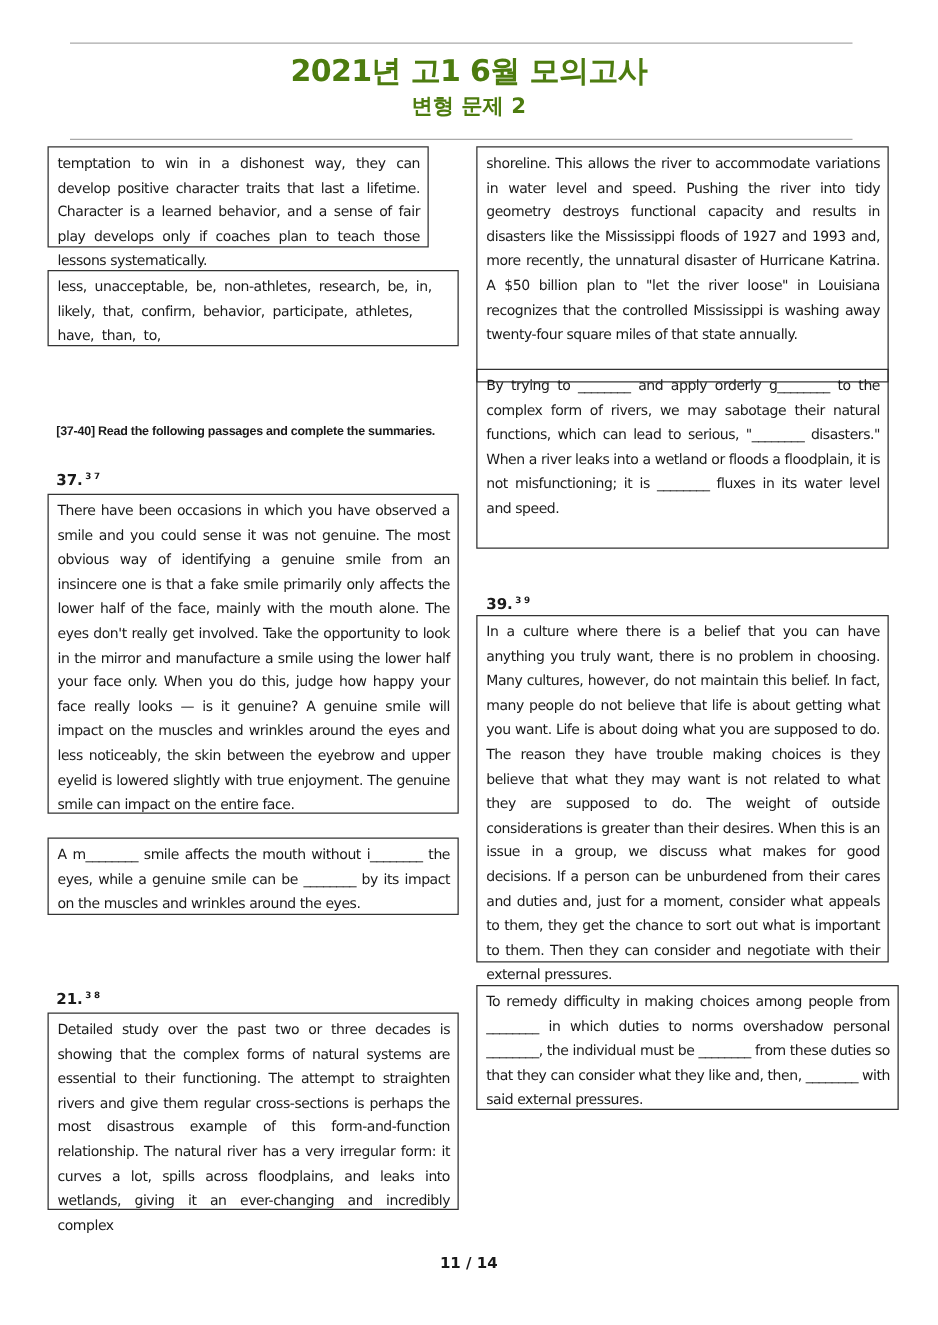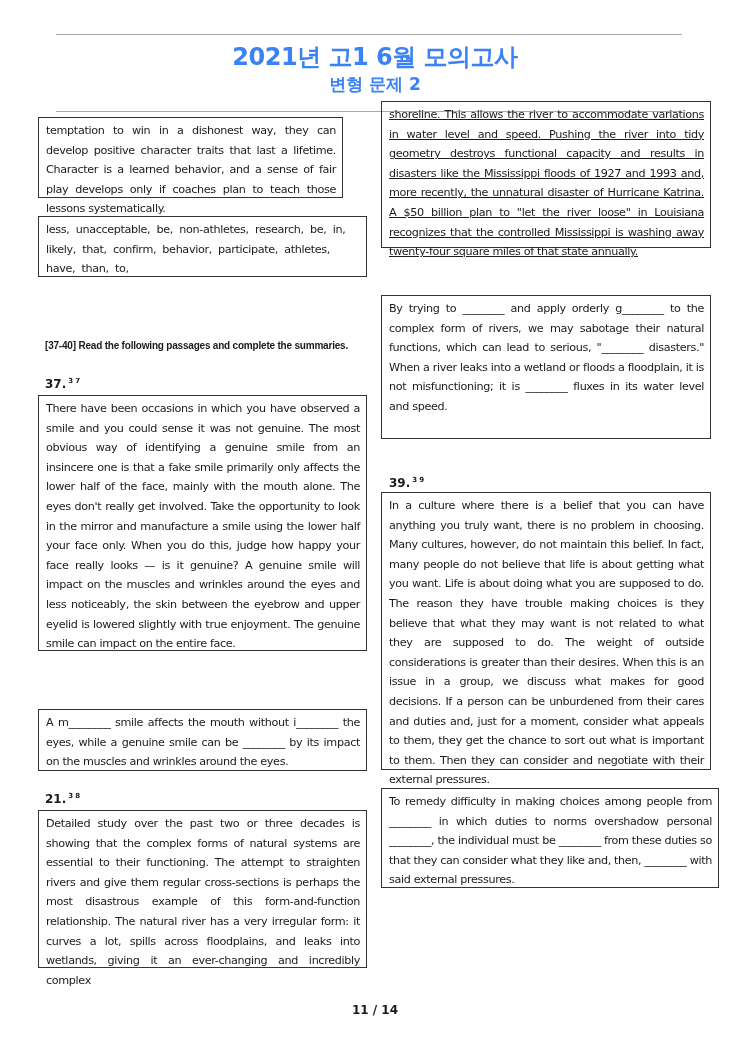--- a/index.html
+++ b/index.html
@@ -1,20 +1,20 @@
 <!DOCTYPE html>
 <html><head>
 <meta charset="utf-8">
 <style>
   html, body { margin: 0; padding: 0; background: #ffffff; }
   body { width: 750px; height: 1060px; position: relative; overflow: hidden;
          font-family: "DejaVu Sans", sans-serif; color: #1a1a1a; }
   .hr { position: absolute; left: 56px; width: 626px; height: 0; border-top: 1.5px solid #a9a9a9; }
   .title { position: absolute; left: 0; width: 750px; text-align: center; font-weight: bold;
-           font-family: "DejaVu Sans", sans-serif; color: #3b82f6; }
+           font-family: "DejaVu Sans", sans-serif; color: #4d7c0f; }
   .t1 { top: 41px; font-size: 24px; letter-spacing: -0.5px; }
   .t2 { top: 73px; font-size: 17px; }
   .box { position: absolute; border: 1px solid #333; box-sizing: border-box;
          padding: 3px 6px 2px 7px; font-size: 11.2px; line-height: 19.6px;
          text-align: justify; font-family: "DejaVu Sans", sans-serif; letter-spacing: -0.35px; }
   .plain { position: absolute; font-size: 10px; line-height: 19.6px; font-weight: bold;
            font-family: Liberation Sans, sans-serif; letter-spacing: -0.2px; }
   .qnum { position: absolute; font-size: 12px; font-weight: bold; }
   .qnum sup { font-size: 7px; font-weight: bold; letter-spacing: 2px; vertical-align: 5px; margin-left: 2px; text-align: right; }
   .footer { position: absolute; top: 1003px; left: 0; width: 750px; text-align: center;
@@ -41,33 +41,33 @@
 </div>
 
 <div class="qnum" style="left:45px; top:377px;">
   <span>37.</span><sup>37</sup>
 </div>
 
 <div class="box" style="left:38px; top:395px; width:329px; height:256px;">
   <span>There have been occasions in which you have observed a smile and you could sense it was not genuine. The most obvious way of identifying a genuine smile from an insincere one is that a fake smile primarily only affects the lower half of the face, mainly with the mouth alone. The eyes don't really get involved. Take the opportunity to look in the mirror and manufacture a smile using the lower half your face only. When you do this, judge how happy your face really looks — is it genuine? A genuine smile will impact on the muscles and wrinkles around the eyes and less noticeably, the skin between the eyebrow and upper eyelid is lowered slightly with true enjoyment. The genuine smile can impact on the entire face.</span>
 </div>
 
-<div class="box" style="left:38px; top:670px; width:329px; height:62px;margin-top:39px;">
+<div class="box" style="left:38px; top:670px; width:329px; height:62px;">
   <span>A m________ smile affects the mouth without i________ the eyes, while a genuine smile can be ________ by its impact on the muscles and wrinkles around the eyes.</span>
 </div>
 
 <div class="qnum" style="left:45px; top:792px;">
   <span>21.</span><sup>38</sup>
 </div>
 
 <div class="box" style="left:38px; top:810px; width:329px; height:158px;">
   <span>Detailed study over the past two or three decades is showing that the complex forms of natural systems are essential to their functioning. The attempt to straighten rivers and give them regular cross-sections is perhaps the most disastrous example of this form-and-function relationship. The natural river has a very irregular form: it curves a lot, spills across floodplains, and leaks into wetlands, giving it an ever-changing and incredibly complex</span>
 </div>
 
-<div class="box" style="left:381px; top:101px; width:330px; height:147px;text-decoration:underline;">
+<div class="box" style="left:381px; top:117px; width:330px; height:189px;">
   <span>shoreline. This allows the river to accommodate variations in water level and speed. Pushing the river into tidy geometry destroys functional capacity and results in disasters like the Mississippi floods of 1927 and 1993 and, more recently, the unnatural disaster of Hurricane Katrina. A $50 billion plan to "let the river loose" in Louisiana recognizes that the controlled Mississippi is washing away twenty-four square miles of that state annually.</span>
 </div>
 
 <div class="box" style="left:381px; top:295px; width:330px; height:144px;">
   <span>By trying to ________ and apply orderly g________ to the complex form of rivers, we may sabotage their natural functions, which can lead to serious, "________ disasters." When a river leaks into a wetland or floods a floodplain, it is not misfunctioning; it is ________ fluxes in its water level and speed.</span>
 </div>
 
 <div class="qnum" style="left:389px; top:476px;">
   <span>39.</span><sup>39</sup>
 </div>

